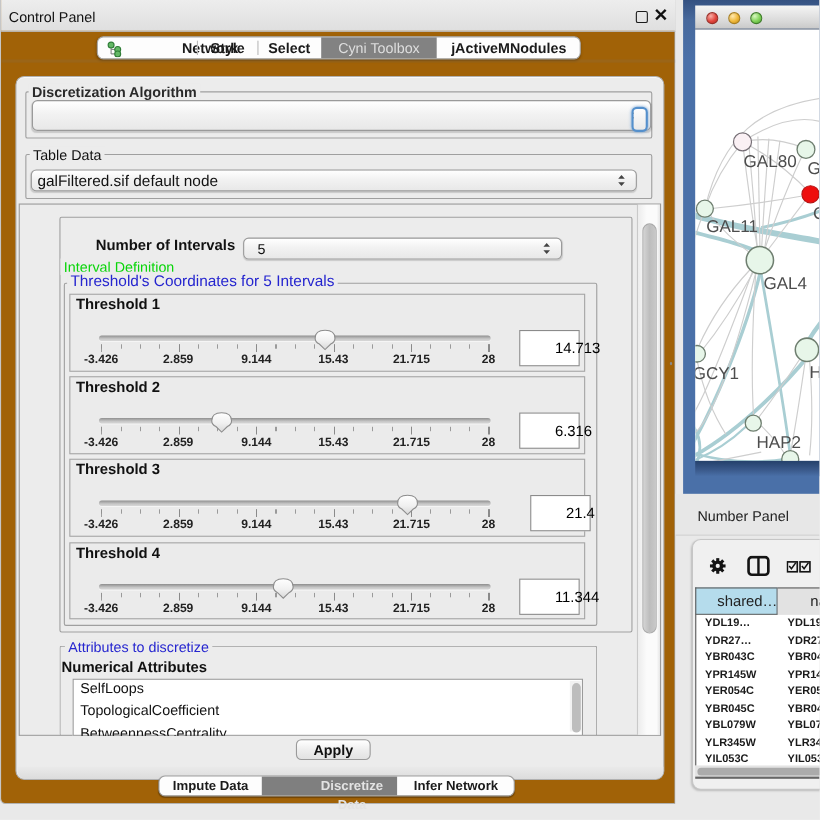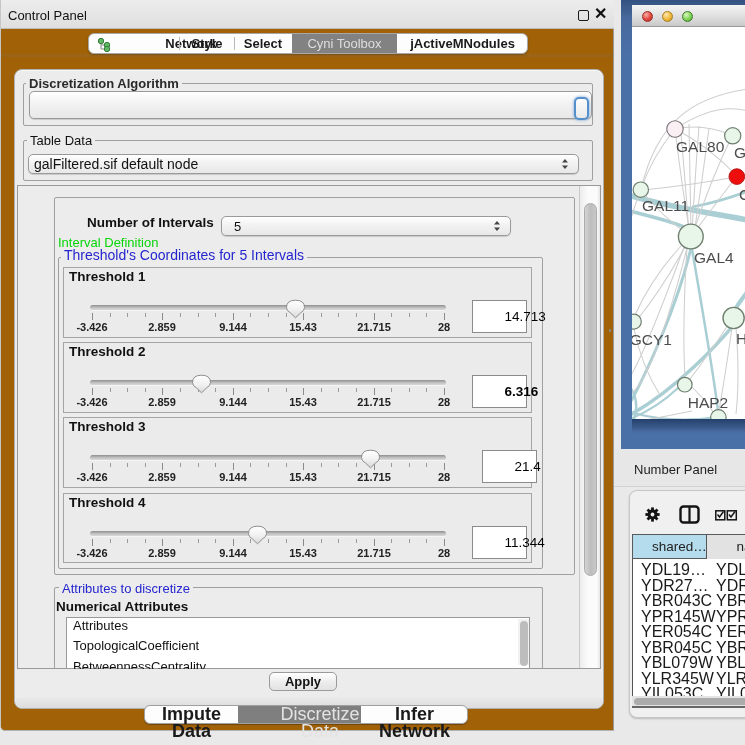--- a/index.html
+++ b/index.html
@@ -81,23 +81,23 @@
 #attsbt { position:absolute; left:518.5px; top:621px; width:8px; height:45px;
   background:#bdbdbd; border-radius:4px; }
 
 #applybtn { position:absolute; left:268px; top:672px; width:68px; height:19px;
   background:linear-gradient(#ffffff,#eeeeee 50%,#e2e2e2); border:1px solid #9a9a9a;
   border-radius:5px; text-align:center; line-height:17px; font-size:13px; font-weight:bold; color:#111; }
 
 
 #btabs { position:absolute; left:143px; top:705px; width:324px; height:19px;
   background:#fdfdfd; border:1px solid #a0a0a0; border-radius:6px;
-  box-shadow:0 1px 1px rgba(0,0,0,0.3); font-size:18px; font-weight:bold; color:#1a1a1a; }
+  box-shadow:0 1px 1px rgba(0,0,0,0.3); font-size:12px; font-weight:bold; color:#1a1a1a; }
 .bseg { position:absolute; top:0; height:17px; line-height:17px; text-align:center; }
-#bseg2 { background:#7f7f7f; color:#e3e3e3; font-weight:normal;padding-left:41px; }
+#bseg2 { background:#7f7f7f; color:#e3e3e3; font-weight:bold;padding-left:41px; }
 
 
 #netframe { position:absolute; left:621px; top:0; width:124px; height:449px;
   background:linear-gradient(#345181 0%, #48699c 4%, #4a70a8 12%, #4a70a8 100%); }
 #nettitle { position:absolute; left:632px; top:5px; width:113px; height:22px;
   background:linear-gradient(#f5f5f5,#d8d8d8 70%,#c9c9c9); border-bottom:1px solid #9a9a9a; }
 .tl { position:absolute; top:5.5px; width:11px; height:11px; border-radius:50%; }
 #netcanvas { position:absolute; left:632px; top:27px; width:113px; height:392px;
   background:#ffffff; overflow:hidden; }
 #netshadow { position:absolute; left:632px; top:419px; width:113px; height:14px;
@@ -110,21 +110,21 @@
 #tcard { position:absolute; left:629px; top:490px; width:124px; height:228px;
   background:#f0f0f0; border:1px solid #c6c6c6; border-radius:8px;
   box-shadow:0 1px 2px rgba(0,0,0,0.2); }
 #thead1 { position:absolute; left:632px; top:534px; width:74.5px; height:25px;
   background:#b5dcec; border:1px solid #5a5a5a; border-right:1.5px solid #555;
   font-size:13.5px; color:#222; text-align:left; padding-left:19px; line-height:24px; }
 #thead2 { position:absolute; left:706.5px; top:534px; width:39px; height:25px;
   background:#e2e2e2; border-top:1px solid #5a5a5a; font-size:13.5px; color:#222;
   line-height:24px; padding-left:30px; }
 #tbody { position:absolute; left:631.5px; top:559px; width:114px; height:137px; background:#fff; border-left:1.2px solid #555; }
-.trow { position:absolute; font-size:16px; color:#1a1a1a; white-space:nowrap; }
+.trow { position:absolute; font-size:10px; color:#1a1a1a; white-space:nowrap;font-weight:bold; }
 #thsb { position:absolute; left:632px; top:696px; width:113px; height:10px; background:#e3e3e3; }
 #thsbt { position:absolute; left:634px; top:697.5px; width:115px; height:7px;
   background:#ababab; border-radius:4px; }
 #tbot { position:absolute; left:632px; top:706px; width:113px; height:1.5px; background:#666; }
 
 .icon { position:absolute; }
 svg text { font-family:"Liberation Sans", sans-serif; font-size:15.5px; fill:#4d4d4d; }
 </style></head>
 <body>
 
@@ -227,21 +227,21 @@
         </linearGradient>
       </defs>
       <path d="M1.5,8.5 Q1.5,1.2 10.5,1.2 Q19.5,1.2 19.5,8.5 Q19.5,12 15.7,13.8 L10.5,18.8 L5.3,13.8 Q1.5,12 1.5,8.5 Z" fill="url(#thg1)" stroke="#8d8d8d" stroke-width="1"></path>
     </svg>
 <div class="ticklab" style="left:66px;top:396px;">-3.426</div>
 <div class="ticklab" style="left:136px;top:396px;">2.859</div>
 <div class="ticklab" style="left:207px;top:396px;">9.144</div>
 <div class="ticklab" style="left:277px;top:396px;">15.43</div>
 <div class="ticklab" style="left:348px;top:396px;">21.715</div>
 <div class="ticklab" style="left:418px;top:396px;">28</div>
-<div class="vbox" style="top:375px;font-weight:bold;">6.316</div>
+<div class="vbox" style="top:375px;">6.316</div>
 <div class="tpanel" style="top:417.4px;height:70.5px;"></div>
 <div class="tlabel" style="top:419.4px;">Threshold 3</div>
 <div class="track" style="top:455.4px;"></div>
 <div class="ticks" style="top:463.4px;"></div>
 <div class="ticksM" style="top:463.4px;"></div>
 <svg class="thumb" style="left:358.6px;top:449.4px;" width="21" height="20" viewBox="0 0 21 20">
       <defs>
         <linearGradient id="thg2" x1="0" y1="0" x2="0" y2="1">
           <stop offset="0" stop-color="#ffffff"></stop>
           <stop offset="0.55" stop-color="#f0f0f0"></stop>
@@ -277,21 +277,21 @@
 <div class="ticklab" style="left:207px;top:546.8px;">9.144</div>
 <div class="ticklab" style="left:277px;top:546.8px;">15.43</div>
 <div class="ticklab" style="left:348px;top:546.8px;">21.715</div>
 <div class="ticklab" style="left:418px;top:546.8px;">28</div>
 <div class="vbox" style="top:525.8px;">11.344</div>
 
   <div class="group" style="left:52.7px;top:587px;width:489.3px;height:82px;border-bottom:none;"></div>
   <div class="gtitle" style="left:58px;top:581px;color:#2525cf;">Attributes to discretize</div>
   <div class="abs" style="left:55px;top:598.5px;font-size:13.5px;font-weight:bold;color:#111;">Numerical Attributes</div>
   <div id="attlist"></div>
-  <div class="abs" style="left:72px;top:617.5px;font-size:13px;color:#111;">Attributes</div>
+  <div class="abs" style="left:72px;top:617.5px;font-size:13px;color:#111;">SelfLoops</div>
   <div class="abs" style="left:72px;top:638.3px;font-size:13px;color:#111;">TopologicalCoefficient</div>
   <div class="abs" style="left:72px;top:659.1px;font-size:13px;color:#111;">BetweennessCentrality</div>
   <div id="attsb"></div>
     <div id="attsbt"></div>
   <div class="abs" style="left:17px;top:668.5px;width:582px;height:30px;background:#ececec;"></div>
 
   <div class="abs" style="left:14.5px;top:697px;width:587px;height:10.5px;background:linear-gradient(#eaeaea,#dcdcdc);border-radius:0 0 7px 7px;"></div>
   <div id="applybtn">Apply</div>
   <div id="btabs">
     <div class="bseg" style="left:0;width:93px;border-radius:6px 0 0 6px;">Impute Data</div>

